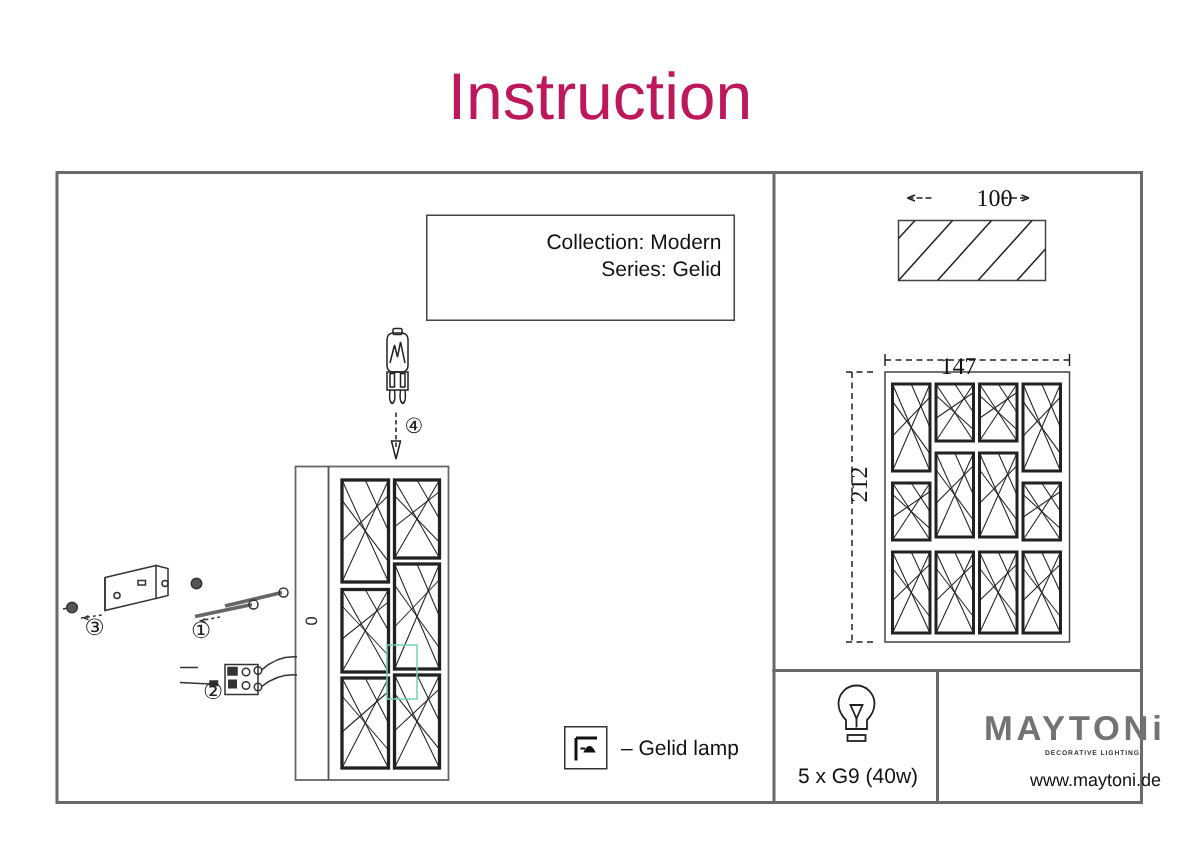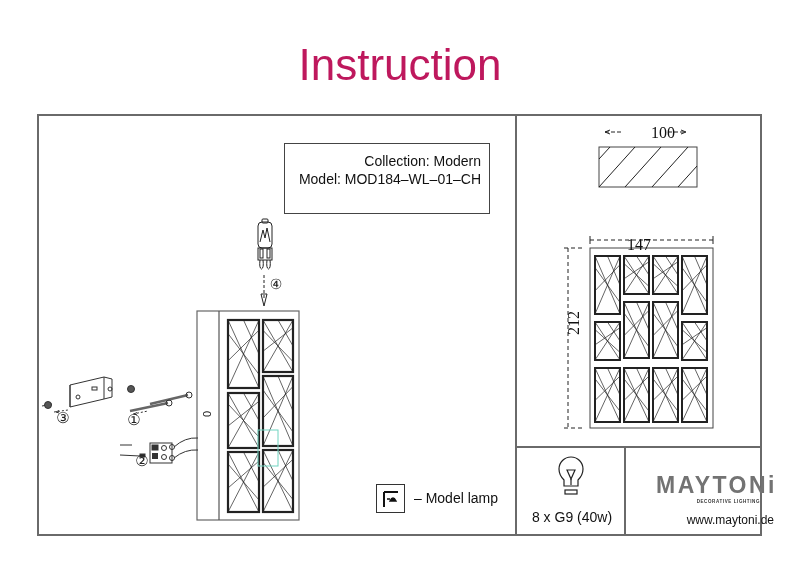--- a/index.html
+++ b/index.html
@@ -34,21 +34,21 @@
 
 <div class="title">Instruction</div>
 
 <div class="frame"></div>
 <div class="vline" style="left:515px;top:114px;width:2px;height:422px;"></div>
 <div class="hline" style="left:515px;top:446px;width:247px;height:2px;"></div>
 <div class="vline" style="left:624px;top:446px;width:2px;height:90px;"></div>
 
 <div class="infobox">
   <div>Collection: Modern</div>
-  <div>Model: MOD184–WL–01–CH</div>
+  <div>Series: Gelid</div>
 </div>
 
 <svg style="left:248px;top:218px;" width="40" height="92" viewBox="0 0 40 92">
   <g fill="none" stroke="#222" stroke-width="1">
     <rect x="10" y="4" width="14" height="26" rx="4"></rect>
     <rect x="14" y="1" width="6" height="4" rx="1"></rect>
     <path d="M12 24 L15 12 L17 20 L19 10 L22 24"></path>
     <rect x="10" y="30" width="14" height="12"></rect>
     <rect x="12" y="31" width="3" height="9"></rect>
     <rect x="19" y="31" width="3" height="9"></rect>
@@ -154,21 +154,21 @@
   <text x="8" y="13" text-anchor="middle" font-family="Liberation Serif, serif" font-size="15" fill="#222">③</text>
 </svg>
 
 <div class="legend">
   <div class="legend-box">
     <svg style="left:3px;top:3px;" width="22" height="22" viewBox="0 0 22 22">
       <path d="M4 4 L4 19 M4 4 L18 4" stroke="#111" stroke-width="2" fill="none"></path>
       <path d="M7 11 L10 11 M10 13 Q13 7 16 13 Z" stroke="#111" stroke-width="1.4" fill="#111"></path>
     </svg>
   </div>
-  <div class="legend-text">– Model lamp</div>
+  <div class="legend-text">– Gelid lamp</div>
 </div>
 
 <svg style="left:595px;top:124px;" width="110" height="70" viewBox="0 0 110 70">
   <g stroke="#222" fill="none" stroke-width="1">
     <line x1="10" y1="8" x2="28" y2="8" stroke-dasharray="4 2"></line>
     <path d="M10 8 l5 -2 M10 8 l5 2"></path>
     <line x1="73" y1="8" x2="91" y2="8" stroke-dasharray="4 2"></line>
     <path d="M91 8 l-5 -2 M91 8 l-5 2"></path>
     <rect x="4" y="23" width="98" height="40" stroke="#444"></rect>
     <line x1="4" y1="35" x2="15" y2="23"></line>
@@ -269,17 +269,17 @@
 <div class="dim-label" style="left:565px;top:335px;transform:rotate(-90deg);transform-origin:left top;">212</div>
 
 <svg style="left:558px;top:458px;" width="26" height="42" viewBox="0 0 26 42">
   <g fill="none" stroke="#222" stroke-width="1.2">
     <path d="M6 28 L6 22 Q1 17 1 11 A12 12 0 0 1 25 11 Q25 17 20 22 L20 28 Z"></path>
     <path d="M9 12 L17 12 L13 21 Z"></path>
     <line x1="13" y1="21" x2="13" y2="27"></line>
     <rect x="7" y="32" width="12" height="4"></rect>
   </g>
 </svg>
-<div class="bulb-text">8 x G9 (40w)</div>
+<div class="bulb-text">5 x G9 (40w)</div>
 
 <div class="brand">MAYTONi</div>
 <div class="brand-sub">DECORATIVE LIGHTING</div>
 <div class="website">www.maytoni.de</div>
 
 </body></html>

